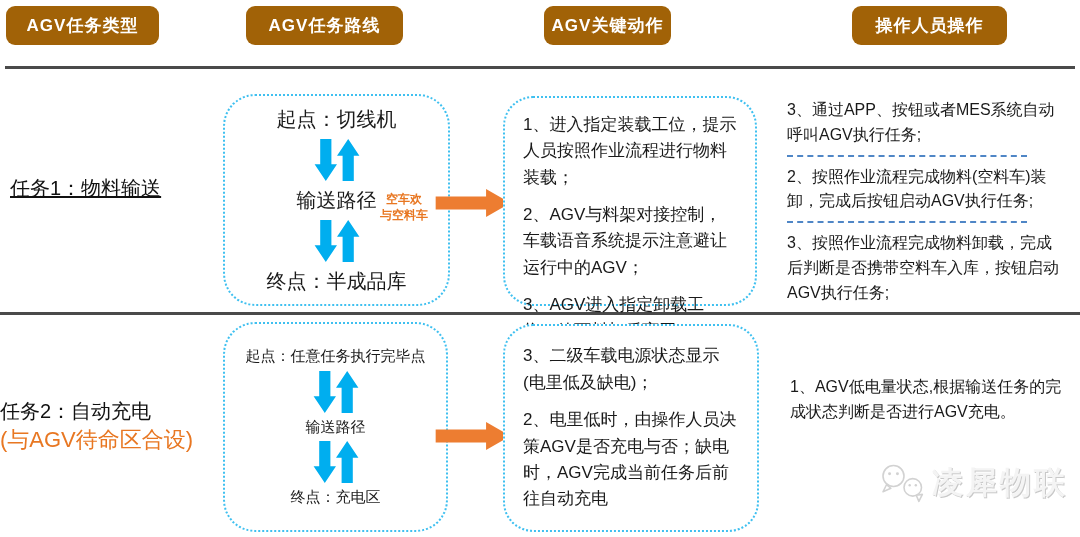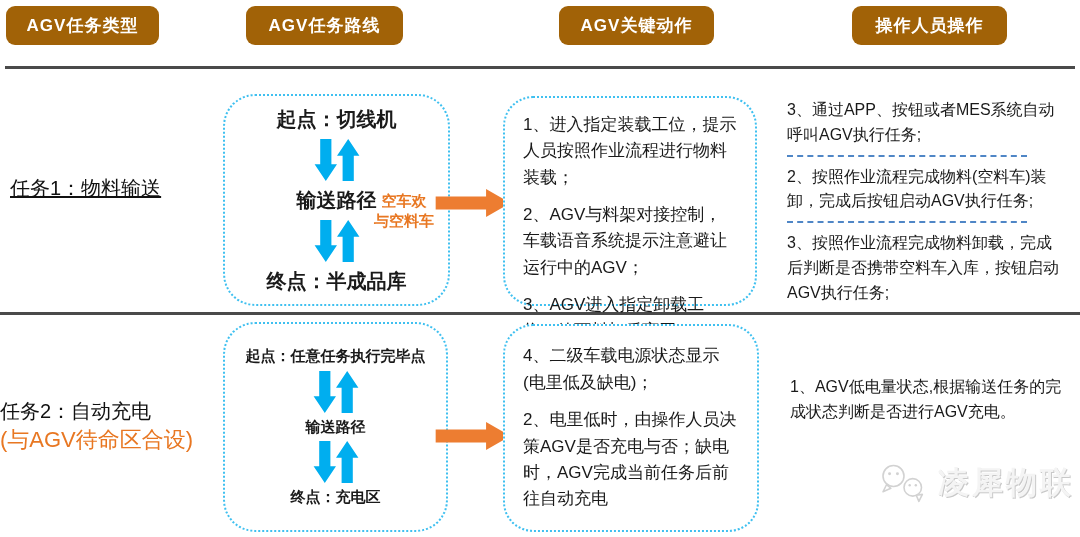--- a/index.html
+++ b/index.html
@@ -8,44 +8,44 @@
     font-family:"Liberation Sans","DejaVu Sans",sans-serif;color:#1a1a1a;
   }
   
   .hdr-btn{
     position:absolute;top:6px;height:39px;border-radius:9px;
     background:#a16207;color:#fff;font-weight:bold;font-size:17px;
     display:flex;align-items:center;justify-content:center;letter-spacing:1px;
   }
   .hdr-1{left:6px;width:153px;}
   .hdr-2{left:246px;width:157px;}
-  .hdr-3{left:559px;width:155px;}
+  .hdr-3{left:544px;width:127px;}
   .hdr-4{left:852px;width:155px;}
   
   .hline{position:absolute;background:#4a4a4a;}
   .hline-1{left:5px;top:66px;width:1070px;height:3px;}
   .hline-2{left:0px;top:312px;width:1080px;height:3px;}
   
   .task-label{position:absolute;font-size:20px;color:#111;line-height:1.35;}
   .task-label-1{left:10px;top:175px;text-decoration:underline;}
   .task-label-2{left:0;top:398px;}
   .task-label .note{font-size:22px;color:#E87722;}
   
   .route-box{
     position:absolute;border:2px dotted #3FC0F0;border-radius:32px;background:#fff;
     display:flex;flex-direction:column;align-items:center;justify-content:center;
     text-align:center;font-size:20px;color:#1a1a1a;box-sizing:border-box;padding:10px 12px;
   }
   .route-box-1{left:223px;top:94px;width:227px;height:212px;gap:7px;}
   .route-box-2{left:223px;top:322px;width:225px;height:210px;gap:5px;font-size:15px;}
-  .route-step{line-height:1.25;font-weight:bold;}
+  .route-step{line-height:1.25;}
   .arrow-pair{flex:0 0 auto;display:block;}
   .side-note{
     position:absolute;right:12px;top:95px;width:64px;
-    font-size:15px;font-weight:bold;color:#E87722;line-height:1.35;text-align:center;
+    font-size:12px;font-weight:bold;color:#E87722;line-height:1.35;text-align:center;
   }
   
   .flow-arrow{position:absolute;width:80px;height:28px;}
   .flow-arrow-1{left:433px;top:189px;}
   .flow-arrow-2{left:433px;top:422px;}
   
   .action-box{
     position:absolute;border:2px dotted #3FC0F0;border-radius:30px;background:#fff;
     box-sizing:border-box;padding:14px 18px;font-size:17px;line-height:1.55;color:#1a1a1a;
   }
@@ -54,21 +54,21 @@
   .action-box p{margin:0 0 11px 0;}
   .action-box p:last-child{margin-bottom:0;}
   
   .ops-col{position:absolute;font-size:16px;line-height:1.55;color:#1a1a1a;}
   .ops-col-1{left:787px;top:98px;width:280px;}
   .ops-col-2{left:790px;top:375px;width:272px;}
   .ops-col p{margin:0;}
   .ops-divider{border:0;border-top:2px dashed #4f86c6;margin:7px 0 8px 0;width:240px;}
   
   .watermark{
-    position:absolute;left:876px;top:462px;display:flex;align-items:center;gap:6px;
+    position:absolute;left:876px;top:462px;display:flex;align-items:center;
   }
   .watermark-text{
     font-size:31px;font-weight:bold;letter-spacing:3px;color:#f4f4f4;
     text-shadow:1px 1px 0 #c8c8c8,-1px -1px 0 #ffffff;
   }
 </style>
 </head>
 <body>
 
 <div class="stage">
@@ -138,21 +138,21 @@
       <polygon points="48,0 64,24 56,24 56,60 40,60 40,24 32,24" fill="#00AEEF"></polygon>
     </svg>
     <div class="route-step">终点：充电区</div>
   </div>
 
   <svg class="flow-arrow flow-arrow-2" viewBox="0 0 80 30">
     <polygon points="0,8 54,8 54,0 80,15 54,30 54,22 0,22" fill="#ED7D31"></polygon>
   </svg>
 
   <div class="action-box action-box-2">
-    <p>4、二级车载电源状态显示(电里低及缺电)；</p>
+    <p>3、二级车载电源状态显示(电里低及缺电)；</p>
     <p>2、电里低时，由操作人员决策AGV是否充电与否；缺电时，AGV完成当前任务后前往自动充电</p>
   </div>
 
   <div class="ops-col ops-col-2">
     <p>1、AGV低电量状态,根据输送任务的完成状态判断是否进行AGV充电。</p>
   </div>
 
   <div class="watermark">
     <svg width="56" height="42" viewBox="0 0 64 46">
       <g fill="#ffffff" stroke="#d2d2d2" stroke-width="1.8">

